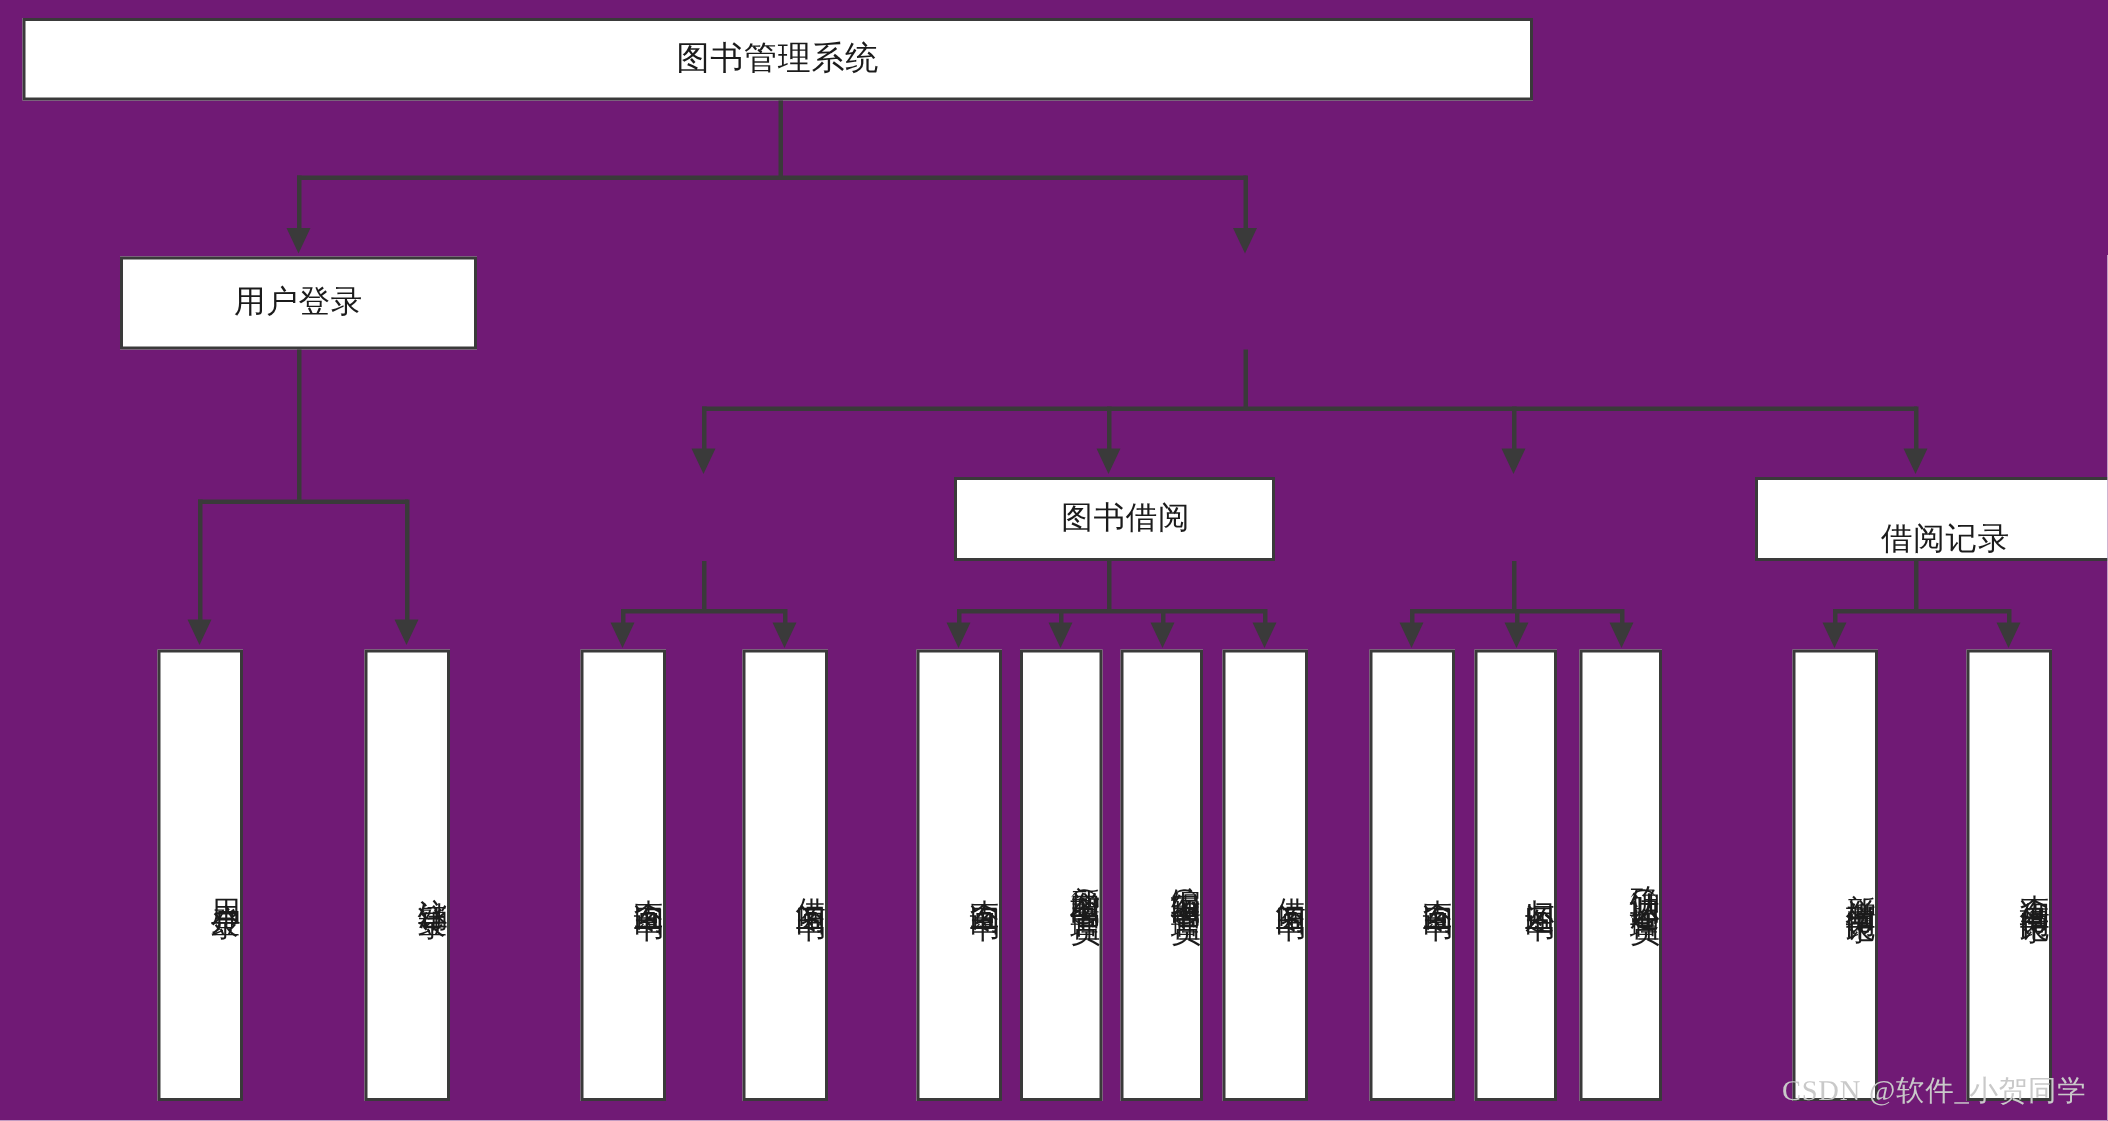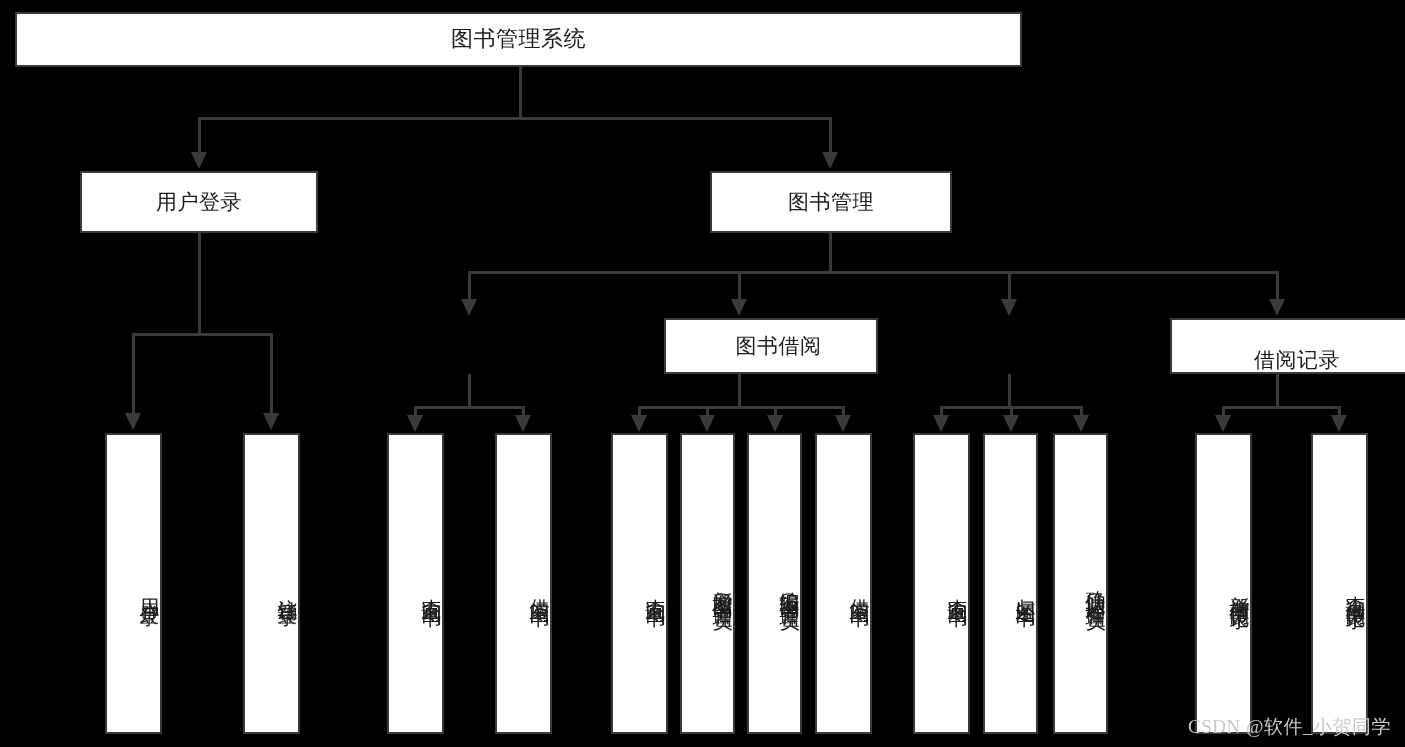--- a/index.html
+++ b/index.html
@@ -6,21 +6,21 @@
   html, body {
     margin: 0;
     padding: 0;
     background: #ffffff;
     font-family: "Liberation Sans", "DejaVu Sans", sans-serif;
   }
   #canvas {
     position: relative;
     width: 1405px;
     height: 747px;
-    background: #000000;
+    background: #701a75;
     overflow: hidden;
   }
   
   .node {
     position: absolute;
     box-sizing: border-box;
     border: 2.5px solid #3a3a3a;
     background: #ffffff;
     display: flex;
     align-items: center;
@@ -88,44 +88,41 @@
 
   <div class="conn v" style="left:519px; top:67px; height:52px;"></div>
   <div class="conn h" style="left:198px; top:117px; width:633px;"></div>
   <div class="conn v" style="left:198px; top:117px; height:37px;"></div>
   <div class="arrow" style="left:191px; top:152px;"></div>
   <div class="conn v" style="left:829px; top:117px; height:37px;"></div>
   <div class="arrow" style="left:822px; top:152px;"></div>
 
   <div class="node horiz" style="left:80px; top:171px; width:238px; height:62px;">
     <span>用户登录</span>
-  </div>
-  <div class="node horiz" style="left:710px; top:171px; width:242px; height:62px;">
-    <span>图书管理</span>
   </div>
 
   <div class="conn v" style="left:198px; top:233px; height:102px;"></div>
   <div class="conn h" style="left:132px; top:333px; width:140px;"></div>
   <div class="conn v" style="left:132px; top:333px; height:82px;"></div>
   <div class="arrow" style="left:125px; top:413px;"></div>
   <div class="conn v" style="left:270px; top:333px; height:82px;"></div>
   <div class="arrow" style="left:263px; top:413px;"></div>
 
   <div class="conn v" style="left:829px; top:233px; height:40px;"></div>
   <div class="conn h" style="left:468px; top:271px; width:810px;"></div>
   <div class="conn v" style="left:468px; top:271px; height:30px;"></div>
   <div class="arrow" style="left:461px; top:299px;"></div>
   <div class="conn v" style="left:738px; top:271px; height:30px;"></div>
   <div class="arrow" style="left:731px; top:299px;"></div>
   <div class="conn v" style="left:1008px; top:271px; height:30px;"></div>
   <div class="arrow" style="left:1001px; top:299px;"></div>
   <div class="conn v" style="left:1276px; top:271px; height:30px;"></div>
   <div class="arrow" style="left:1269px; top:299px;"></div>
 
-  <div class="node horiz" style="left:664px; top:318px; width:214px; height:56px;padding-left:15px;">
+  <div class="node horiz" style="left:636px; top:318px; width:214px; height:56px;padding-left:15px;">
     <span>图书借阅</span>
   </div>
   <div class="node horiz" style="left:1170px; top:318px; width:254px; height:56px;align-items:flex-end;">
     <span>借阅记录</span>
   </div>
 
   <div class="conn v" style="left:468px; top:374px; height:34px;"></div>
   <div class="conn h" style="left:414px; top:406px; width:110px;"></div>
   <div class="conn v" style="left:414px; top:406px; height:12px;"></div>
   <div class="arrow" style="left:407px; top:415px;"></div>

